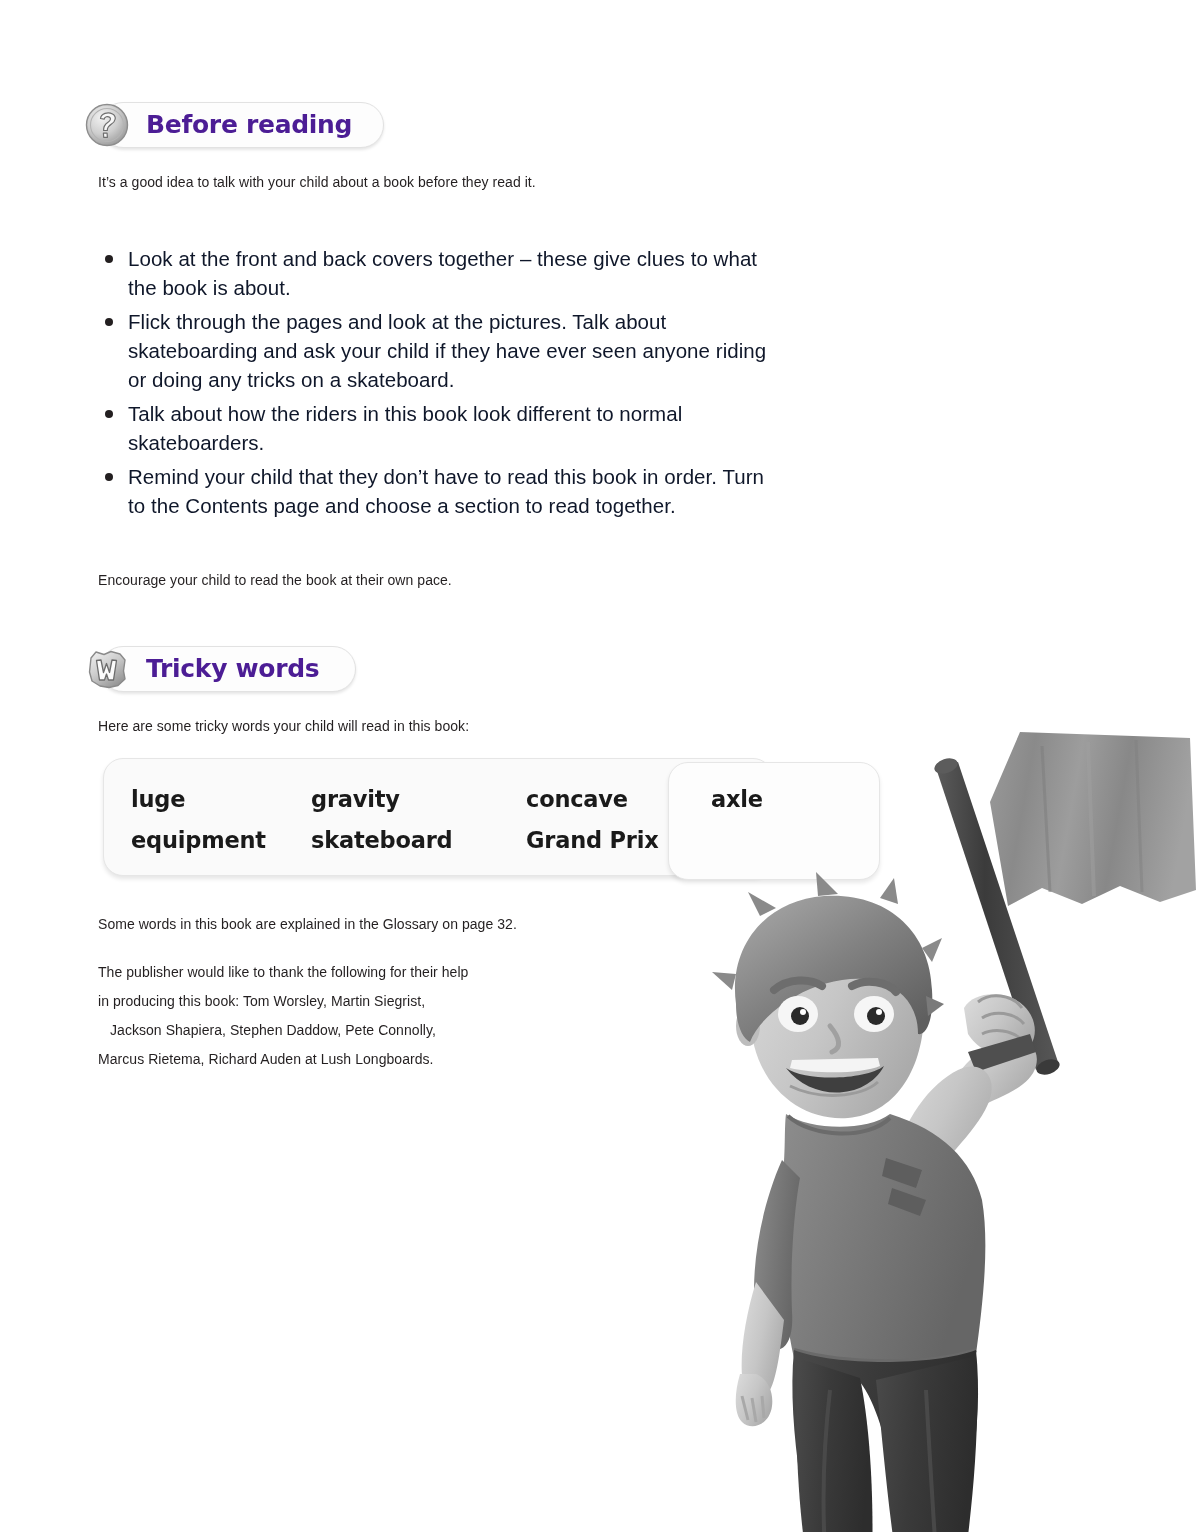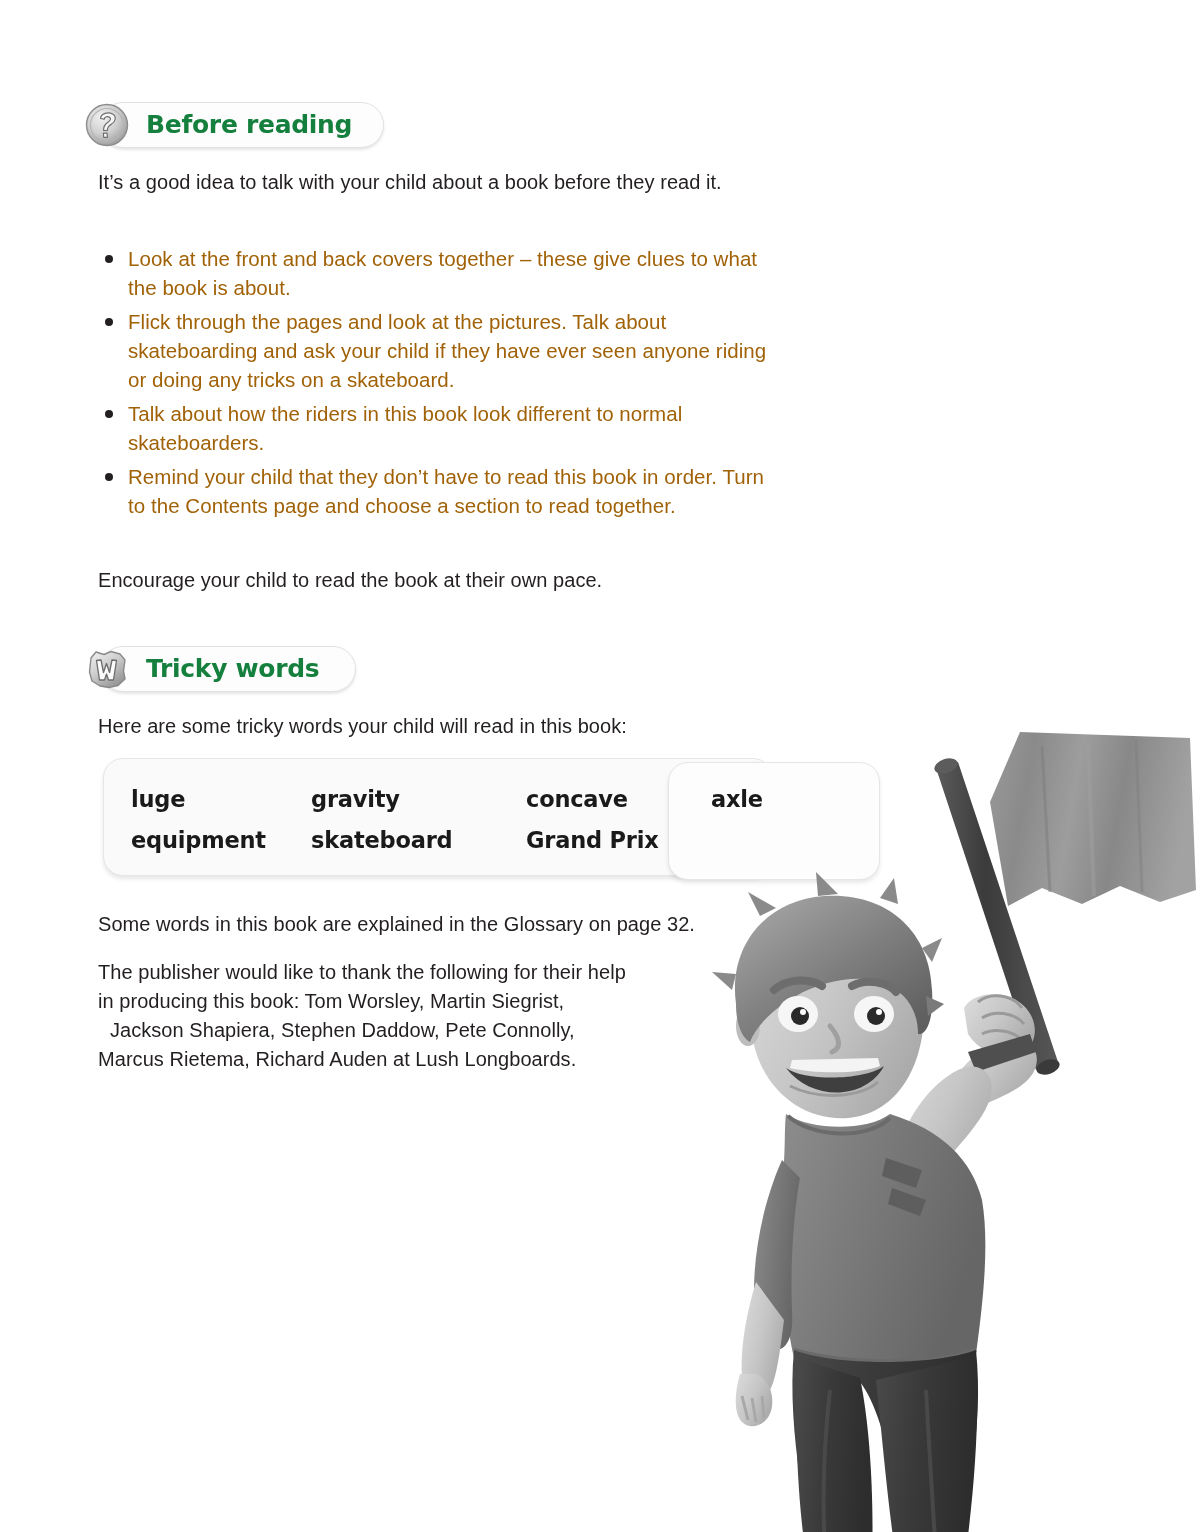--- a/index.html
+++ b/index.html
@@ -40,52 +40,52 @@
   }
   .pill-label {
     position: absolute;
     left: 62px;
     top: 50%;
     transform: translateY(-52%);
     font-family: "DejaVu Sans", sans-serif;
     font-weight: bold;
     font-size: 25px;
     letter-spacing: -0.3px;
-    color: #15803d;
+    color: #4c1d95;
     white-space: nowrap;
   }
   .badge {
     position: absolute;
     left: 0;
     top: 1px;
     width: 46px;
     height: 44px;
     z-index: 3;
   }
 
   
   .para {
     position: absolute;
-    font-size: 20px;
+    font-size: 14px;
     line-height: 29px;
     color: #231f20;
     letter-spacing: 0.05px;
   }
   .bullets {
     position: absolute;
     margin: 0;
     padding: 0;
     list-style: none;
   }
   .bullets li {
     position: relative;
     padding-left: 30px;
     font-size: 20.5px;
     line-height: 29px;
-    color: #a16207;
+    color: #0f172a;
     margin-bottom: 5px;
     letter-spacing: 0.05px;
   }
   .bullets li::before {
     content: "";
     position: absolute;
     left: 7px;
     top: 11px;
     width: 8px;
     height: 8px;

